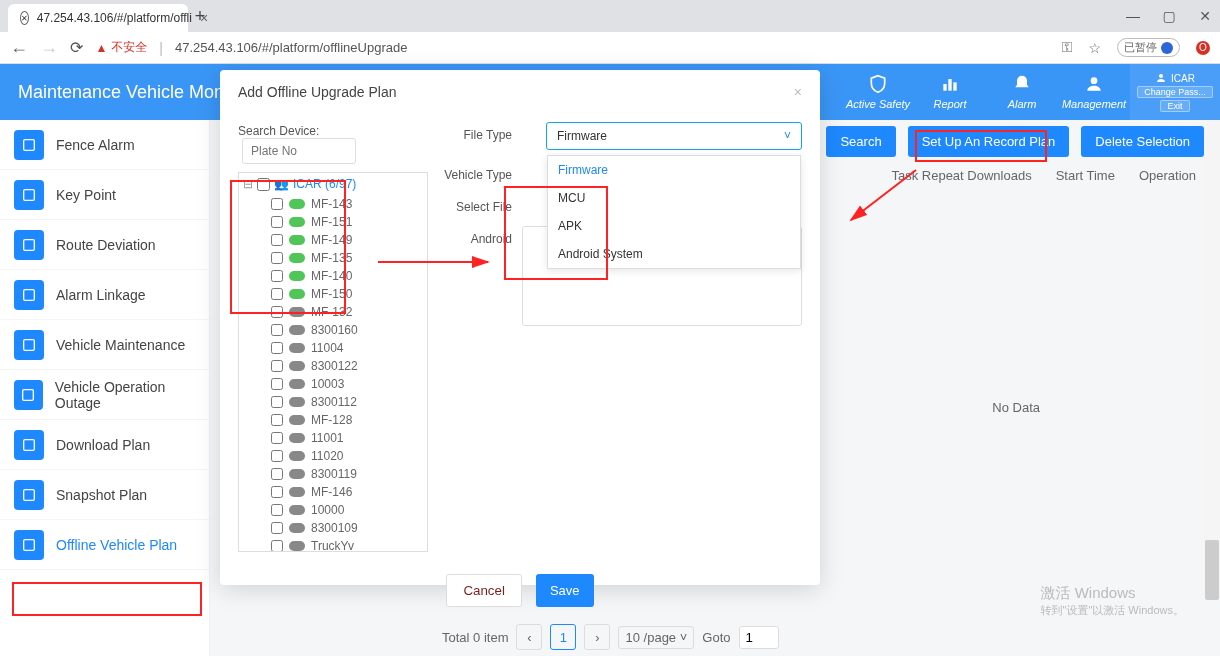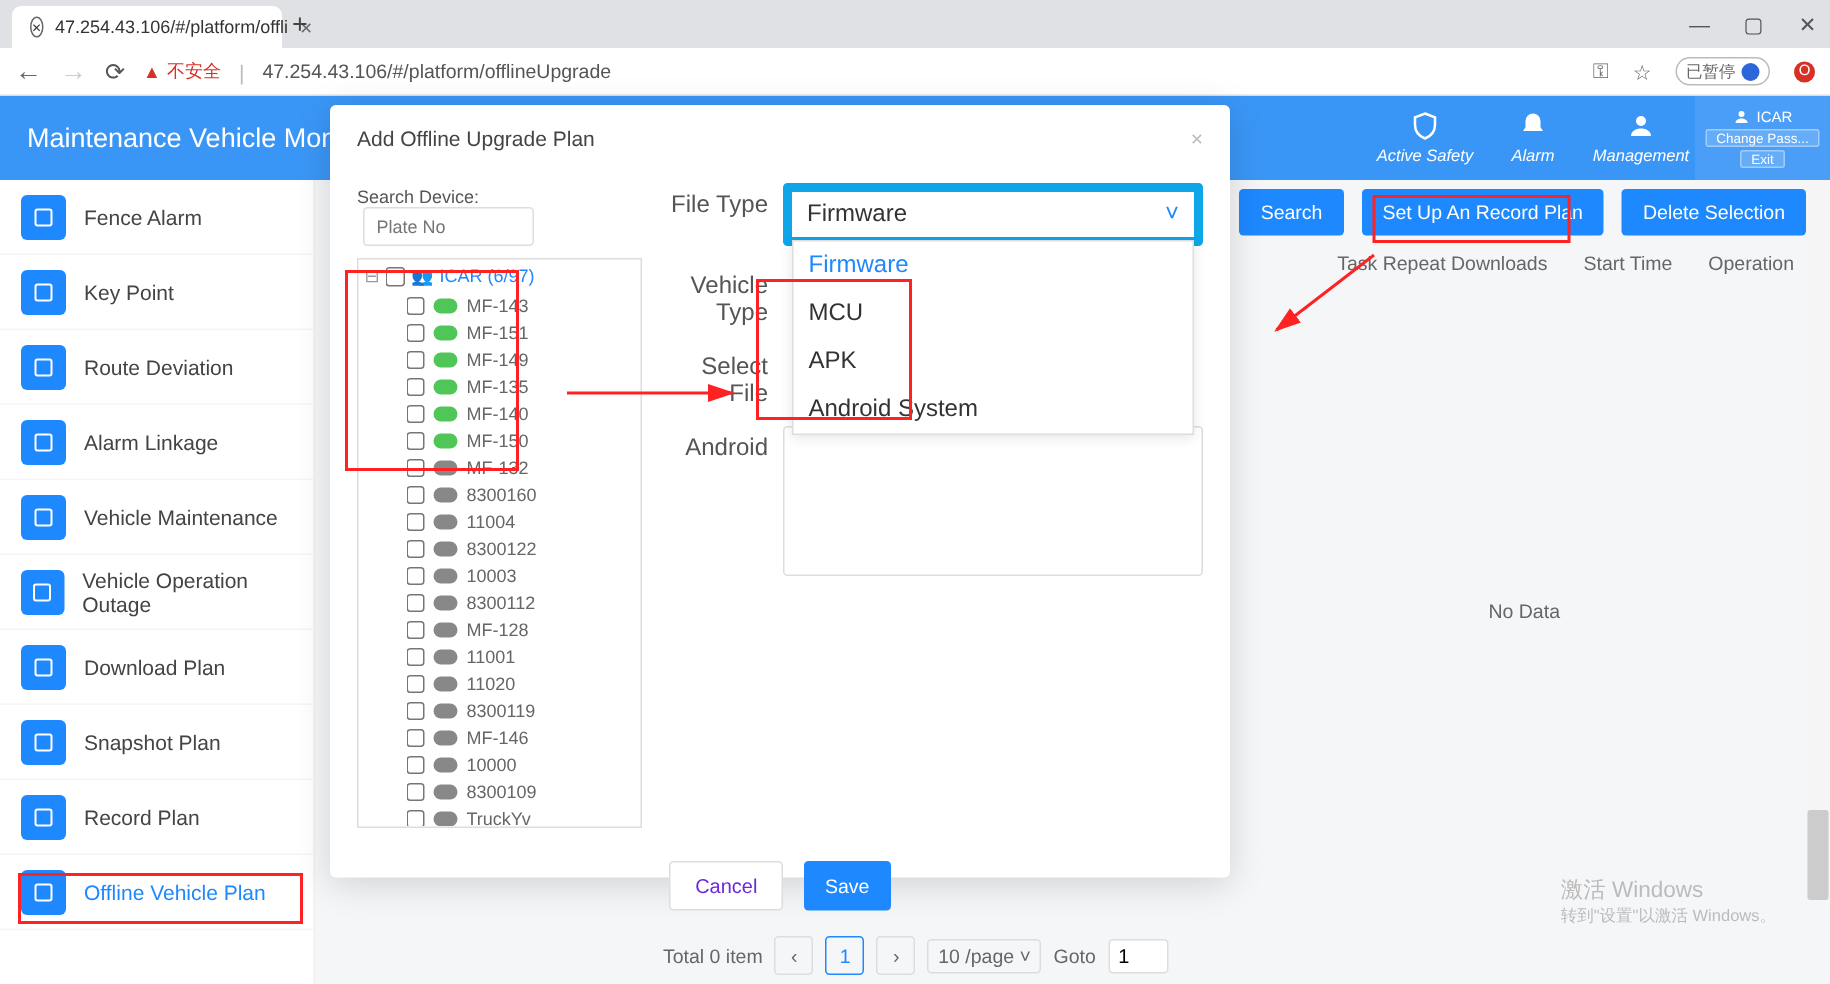--- a/index.html
+++ b/index.html
@@ -53,37 +53,37 @@
 
 .pagination { position: absolute; left: 232px; bottom: 6px; display: flex; align-items: center; gap: 8px; font-size: 13px; color: #666; }
 .pagination .pg-btn { width: 26px; height: 26px; border: 1px solid #ddd; display: flex; align-items:center; justify-content:center; border-radius:3px; }
 .pagination .pg-btn.active { border-color: #1e88ff; color: #1e88ff; }
 .pagination .sel { border: 1px solid #ddd; padding: 3px 6px; border-radius: 3px; }
 .pagination input { width: 40px; border: 1px solid #ddd; padding: 3px 6px; border-radius:3px; }
 .modal { position: absolute; left: 220px; top: 70px; width: 600px; height: 515px; background: #fff; border-radius: 4px; box-shadow: 0 4px 24px rgba(0,0,0,0.15); display: flex; flex-direction: column; pointer-events: auto; }
 .modal-header { padding: 14px 18px; display: flex; justify-content: space-between; color: #444; font-size: 14px; }
 .modal-body { flex: 1; padding: 8px 18px; display: flex; gap: 14px; }
 .modal-footer { padding: 14px; display: flex; justify-content: center; gap: 14px; }
-.btn-plain { background: #fff; border: 1px solid #ddd; color: #6d28d9; padding: 8px 16px; border-radius: 3px; cursor: pointer; }
+.btn-plain { background: #fff; border: 1px solid #ddd; color: #7f1d1d; padding: 8px 16px; border-radius: 3px; cursor: pointer; }
 
 .left-col { width: 190px; }
 .left-col label { font-size: 12px; color: #555; }
 .search-inp { width: 114px; border: 1px solid #ddd; padding: 5px 8px; border-radius: 3px; margin-left: 4px; font-size: 12px; }
 .tree { border: 1px solid #ddd; margin-top: 8px; height: 380px; overflow-y: scroll; font-size: 12px; color: #666; }
 .tree-row { display: flex; align-items: center; gap: 6px; padding: 2px 8px; }
 .tree-row .pill { width: 16px; height: 10px; border-radius: 5px; }
 .tree-row .pill.green { background: #4fc657; }
 .tree-row .pill.grey { background: #888; }
 .tree-row input[type=checkbox]{ width: 12px; height:12px;}
 .group-row { padding: 4px 4px; color: #1e88ff; display: flex; align-items:center; gap:4px;}
 
-.right-col { flex: 1; font-size: 16px; color: #555; }
+.right-col { flex: 1; font-size: 12px; color: #555; }
 .form-row { display: flex; align-items: flex-start; margin-bottom: 12px; }
 .form-row > label { width: 80px; text-align: right; padding-right: 10px; padding-top: 6px; }
-.select-box { flex: 1; border: 6px solid #0ea5e9; border-radius: 3px; padding: 6px 10px; display: flex; justify-content: space-between; align-items: flex-start; position: relative; color: #333; }
+.select-box { flex: 1; border: 1px solid #0ea5e9; border-radius: 3px; padding: 6px 10px; display: flex; justify-content: space-between; align-items: flex-start; position: relative; color: #333; margin-left: 24px; }
 .dropdown-list { position: absolute; left: 0; top: 32px; width: 100%; background: #fff; border: 1px solid #ddd; box-shadow: 0 2px 8px rgba(0,0,0,0.1); z-index: 10; }
 .dropdown-list div { padding: 7px 10px; cursor: pointer; }
 .dropdown-list div.sel { color: #1e88ff; }
 .textarea { flex:1; border:1px solid #ddd; border-radius:3px; height: 100px; resize: both; }
 
 
 .redbox { position: absolute; border: 2px solid #f22; pointer-events: none; z-index: 50; }
 .arrow { position: absolute; z-index: 49; }
 .arrow svg { overflow: visible; }
 
@@ -139,20 +139,28 @@
   <span class="app-title">Maintenance Vehicle Moni</span>
   <div class="header-nav">
     <div class="item">
       <svg class="icon-svg" viewBox="0 0 24 24" fill="none" stroke="#fff" stroke-width="2">
           <path d="M12 2l8 3v6c0 5-3 9-8 11-5-2-8-6-8-11V5l8-3z"></path>
         </svg>
       <span>Active Safety</span>
     </div>
     <div class="item">
       <svg class="icon-svg" viewBox="0 0 24 24" fill="#fff">
+          <rect x="4" y="12" width="4" height="8"></rect>
+          <rect x="10" y="6" width="4" height="14"></rect>
+          <rect x="16" y="10" width="4" height="10"></rect>
+        </svg>
+      <span>Report</span>
+    </div>
+    <div class="item">
+      <svg class="icon-svg" viewBox="0 0 24 24" fill="#fff">
           <path d="M12 2a6 6 0 00-6 6v5l-2 3h16l-2-3V8a6 6 0 00-6-6z"></path>
         </svg>
       <span>Alarm</span>
     </div>
     <div class="item">
       <svg class="icon-svg" viewBox="0 0 24 24" fill="#fff">
           <circle cx="12" cy="8" r="4"></circle>
           <path d="M4 20c0-4 4-6 8-6s8 2 8 6"></path>
         </svg>
       <span>Management</span>
@@ -229,28 +237,20 @@
         </span>
         <span>Download Plan</span>
       </div>
       <div class="side-item">
         <span class="icon-box">
           <svg width="16" height="16" viewBox="0 0 24 24" fill="#fff">
             <rect x="4" y="4" width="16" height="16" rx="2" fill="none" stroke="#fff" stroke-width="2"></rect>
           </svg>
         </span>
         <span>Snapshot Plan</span>
-      </div>
-      <div class="side-item">
-        <span class="icon-box">
-          <svg width="16" height="16" viewBox="0 0 24 24" fill="#fff">
-            <rect x="4" y="4" width="16" height="16" rx="2" fill="none" stroke="#fff" stroke-width="2"></rect>
-          </svg>
-        </span>
-        <span>Record Plan</span>
       </div>
       <div class="side-item active">
         <span class="icon-box">
           <svg width="16" height="16" viewBox="0 0 24 24" fill="#fff">
             <rect x="4" y="4" width="16" height="16" rx="2" fill="none" stroke="#fff" stroke-width="2"></rect>
           </svg>
         </span>
         <span>Offline Vehicle Plan</span>
       </div>
     </div>

